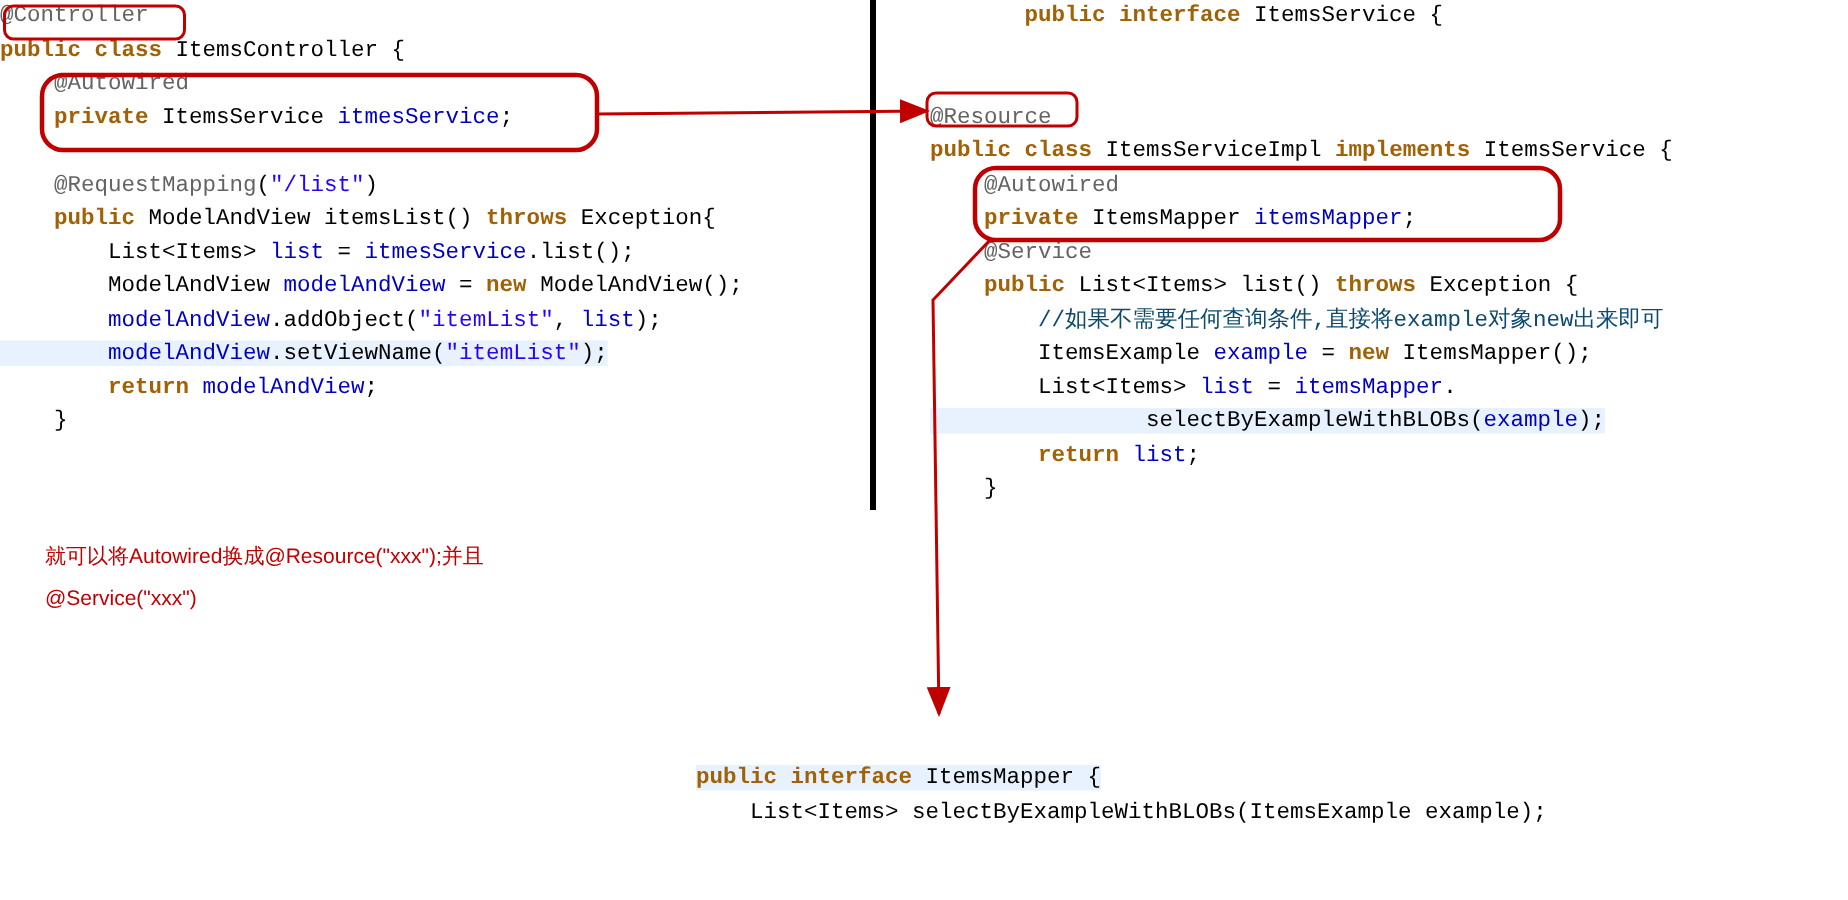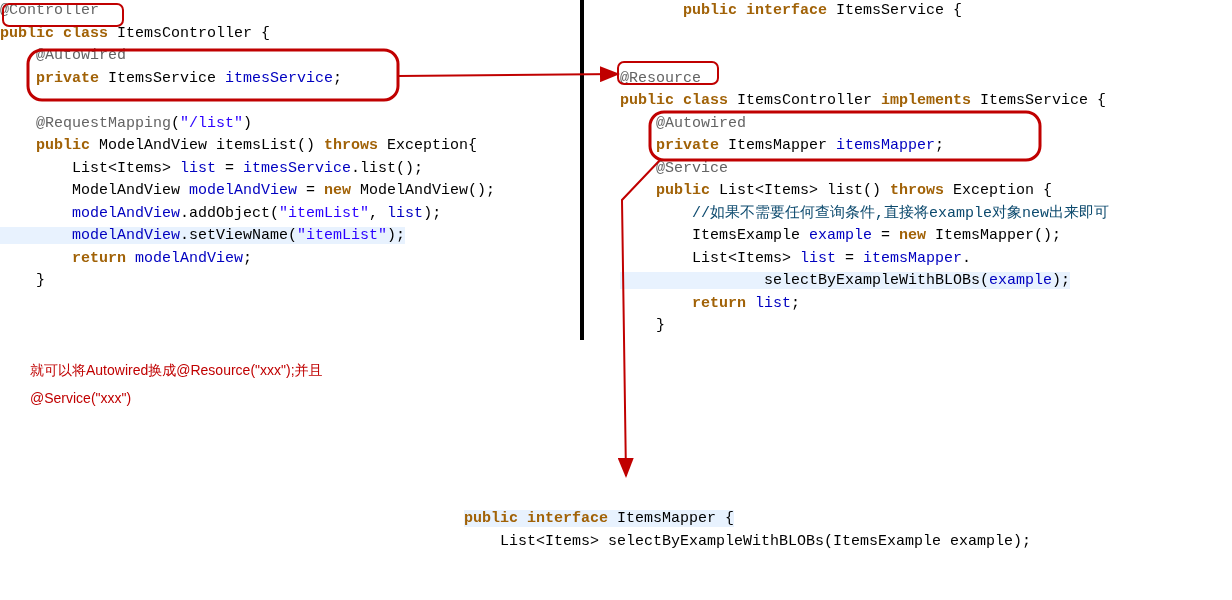--- a/index.html
+++ b/index.html
@@ -92,21 +92,21 @@
 </pre>
 </div>
 
 <div class="divider"></div>
 
 <div class="panel right-panel">
 <pre>       <span class="kw">public</span><span class="plain"> </span><span class="kw">interface</span><span class="plain"> ItemsService {</span>
 
 
 <span class="ann">@Resource</span>
-<span class="kw">public</span><span class="plain"> </span><span class="kw">class</span><span class="plain"> ItemsController </span><span class="kw">implements</span><span class="plain"> ItemsService {</span>
+<span class="kw">public</span><span class="plain"> </span><span class="kw">class</span><span class="plain"> ItemsServiceImpl </span><span class="kw">implements</span><span class="plain"> ItemsService {</span>
     <span class="ann">@Autowired</span>
     <span class="kw">private</span><span class="plain"> ItemsMapper </span><span class="field">itemsMapper</span><span class="plain">;</span>
     <span class="ann">@Service</span>
     <span class="kw">public</span><span class="plain"> List&lt;Items&gt; list() </span><span class="kw">throws</span><span class="plain"> Exception {</span>
 <span class="plain">        </span><span class="cm">//如果不需要任何查询条件,直接将example对象new出来即可</span>
 <span class="plain">        ItemsExample </span><span class="field">example</span><span class="plain"> = </span><span class="kw">new</span><span class="plain"> ItemsMapper();</span>
 <span class="plain">        List&lt;Items&gt; </span><span class="field">list</span><span class="plain"> = </span><span class="field">itemsMapper</span><span class="plain">.</span>
 <span class="hl"><span class="plain">                selectByExampleWithBLOBs(</span><span class="field">example</span><span class="plain">);</span></span>
 <span class="plain">        </span><span class="kw">return</span><span class="plain"> </span><span class="field">list</span><span class="plain">;</span>
 <span class="plain">    }</span>

